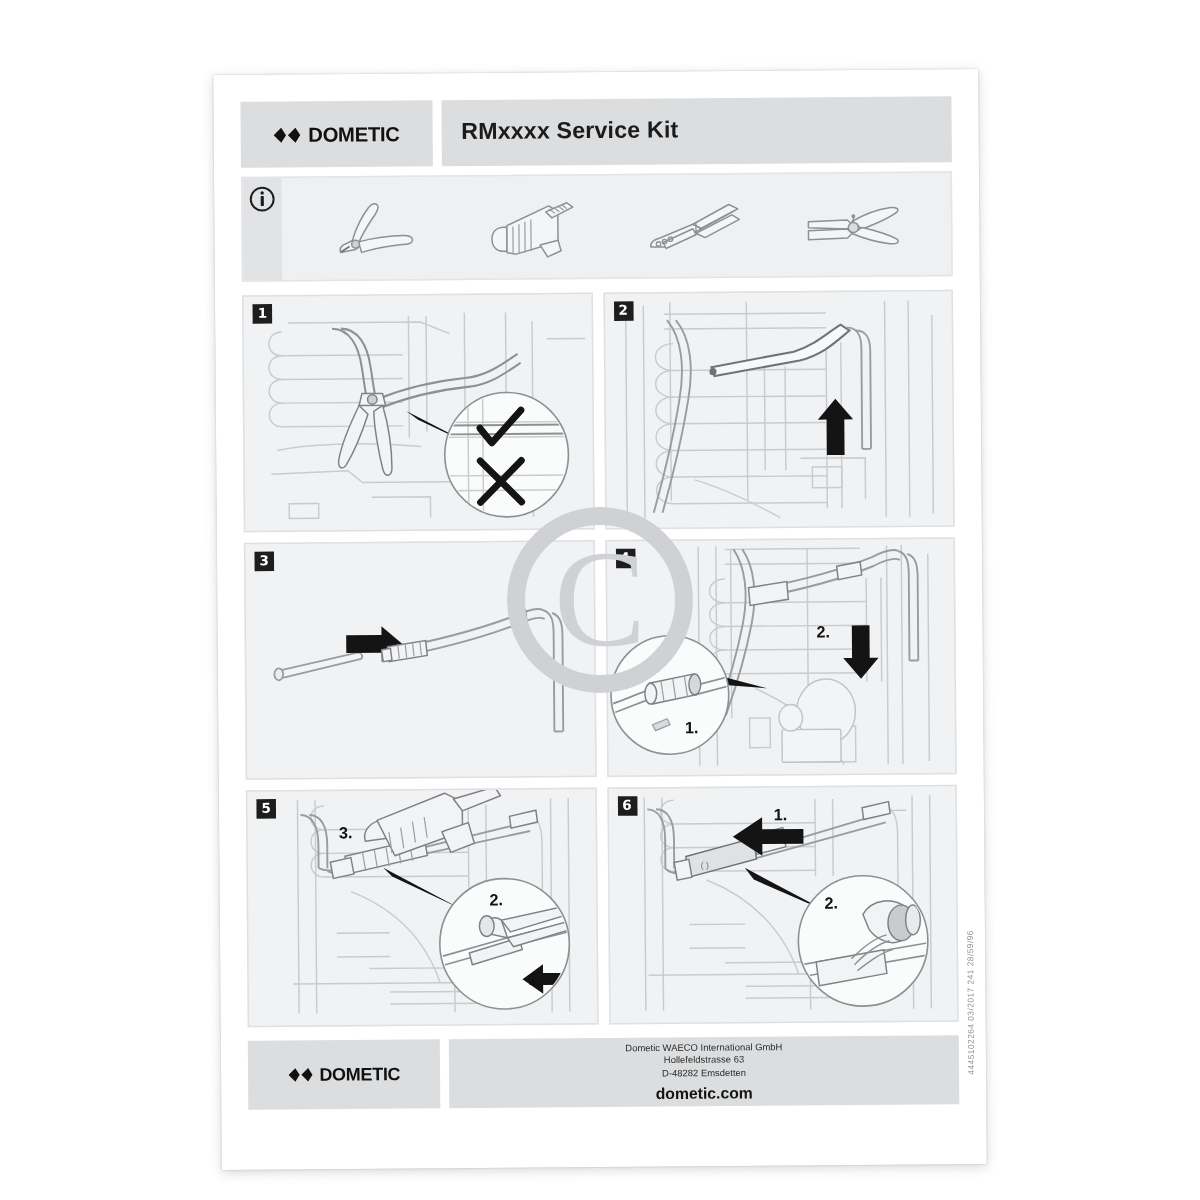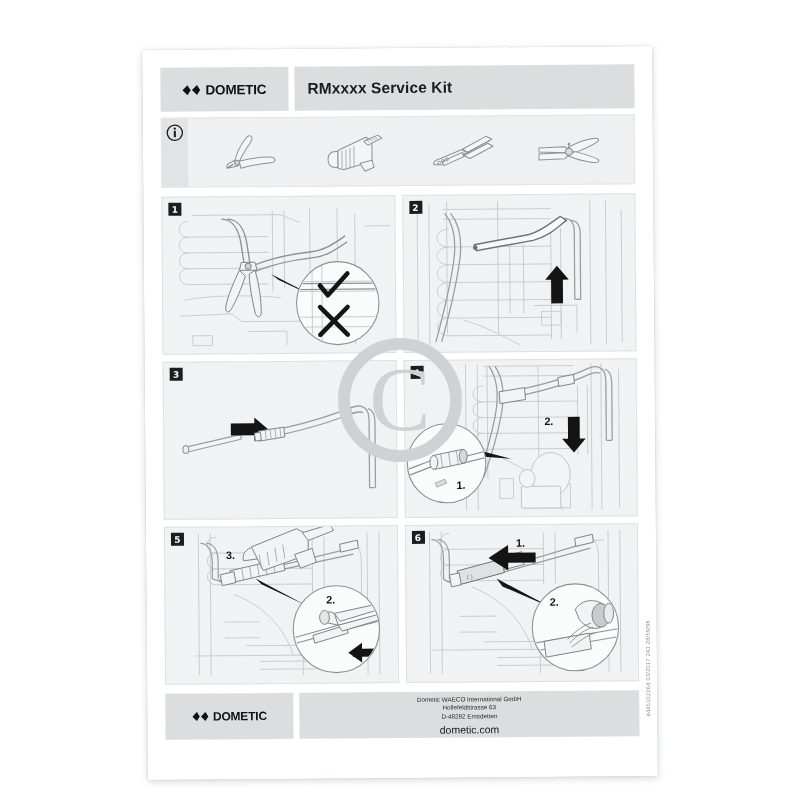--- a/index.html
+++ b/index.html
@@ -56,21 +56,21 @@
   .panel svg{position:absolute;left:0;top:0;width:100%;height:100%;}
 
   
   .footer{margin-top:9px;display:flex;gap:6px;height:46px;}
   .ft-logo{width:128px;background:#dcdddf;display:flex;align-items:center;justify-content:center;}
   .ft-addr{
     flex:1;background:#dcdddf;display:flex;flex-direction:column;align-items:center;justify-content:center;
     padding-top:2px;
   }
   .ft-addr .line{font-size:6.3px;color:#2a2a2a;line-height:8.2px;}
-  .ft-addr .web{font-size:10.5px;font-weight:normal;color:#141414;margin-top:3px;}
+  .ft-addr .web{font-size:10.5px;font-weight:bold;color:#141414;margin-top:3px;}
 
   
   .sidecode{
     position:absolute;right:6px;bottom:60px;
     font-size:5.6px;color:#8e9094;letter-spacing:.3px;
     writing-mode:vertical-rl;transform:rotate(180deg);
     white-space:nowrap;
   }
 
   

